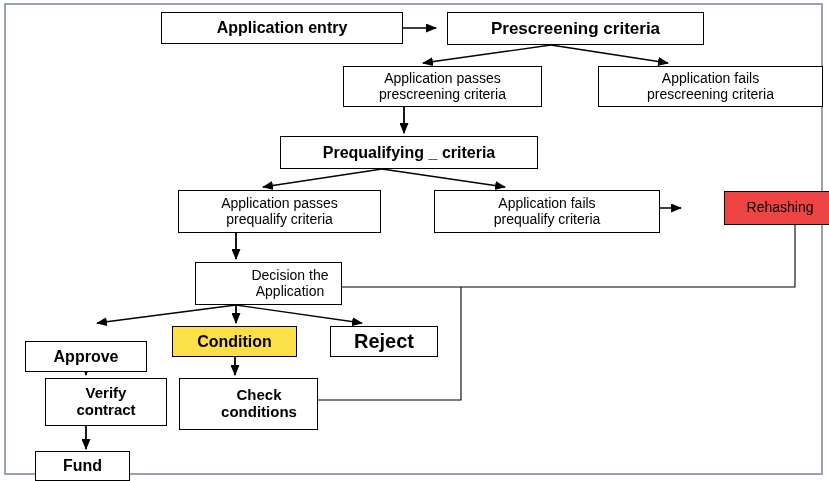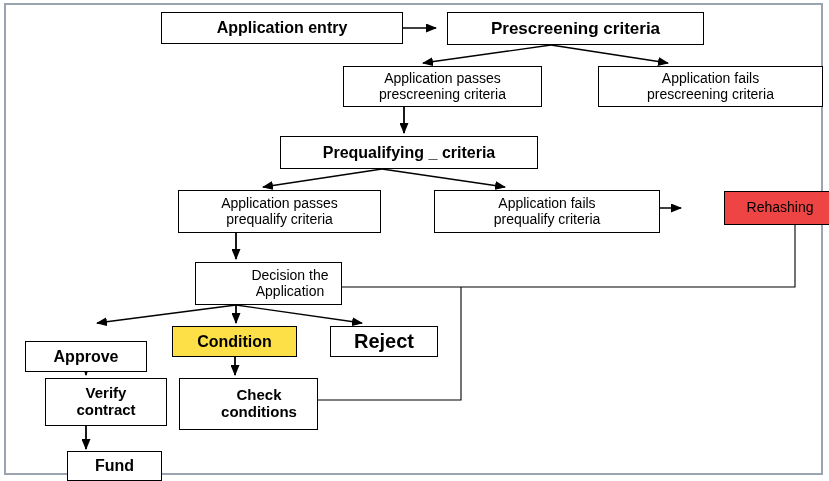--- a/index.html
+++ b/index.html
@@ -144,14 +144,14 @@
   <div class="node reg" style="left: 692px; top: 191px; width: 112px; height: 34px; font-size: 14px; font-weight: normal; border-color: rgb(0, 0, 0); background: #ef4444;">Rehashing</div>
   <div class="node reg" style="left: 163px; top: 262px; width: 147px; height: 43px; font-size: 14px; font-weight: normal; border-color: rgb(0, 0, 0); background: rgb(255, 255, 255); padding-left: 43px;">Decision the
 Application</div>
   <div class="node bold" style="left: 25px; top: 326px; width: 122px; height: 31px; font-size: 16px; font-weight: bold; border-color: rgb(0, 0, 0); background: rgb(255, 255, 255); margin-top: 15px;">Approve</div>
   <div class="node bold" style="left: 172px; top: 326px; width: 125px; height: 31px; font-size: 16px; font-weight: bold; border-color: rgb(0, 0, 0); background: #fde047;">Condition</div>
   <div class="node bold" style="left: 330px; top: 326px; width: 108px; height: 31px; font-size: 20px; font-weight: bold; border-color: rgb(0, 0, 0); background: rgb(255, 255, 255);">Reject</div>
   <div class="node bold" style="left: 25px; top: 378px; width: 122px; height: 48px; font-size: 15px; font-weight: bold; border-color: rgb(0, 0, 0); background: rgb(255, 255, 255); margin-left: 20px;">Verify
 contract</div>
   <div class="node bold" style="left: 179px; top: 378px; width: 139px; height: 52px; font-size: 15px; font-weight: bold; border-color: rgb(0, 0, 0); background: rgb(255, 255, 255); padding-left: 21px;">Check
 conditions</div>
-  <div class="node bold" style="left: 35px; top: 451px; width: 95px; height: 30px; font-size: 16px; font-weight: bold; border-color: rgb(0, 0, 0); background: rgb(255, 255, 255); margin-left: 32px;">Fund</div>
+  <div class="node bold" style="left: 35px; top: 451px; width: 95px; height: 30px; font-size: 16px; font-weight: bold; border-color: rgb(0, 0, 0); background: rgb(255, 255, 255);">Fund</div>
 </div>
 
 </body></html>

